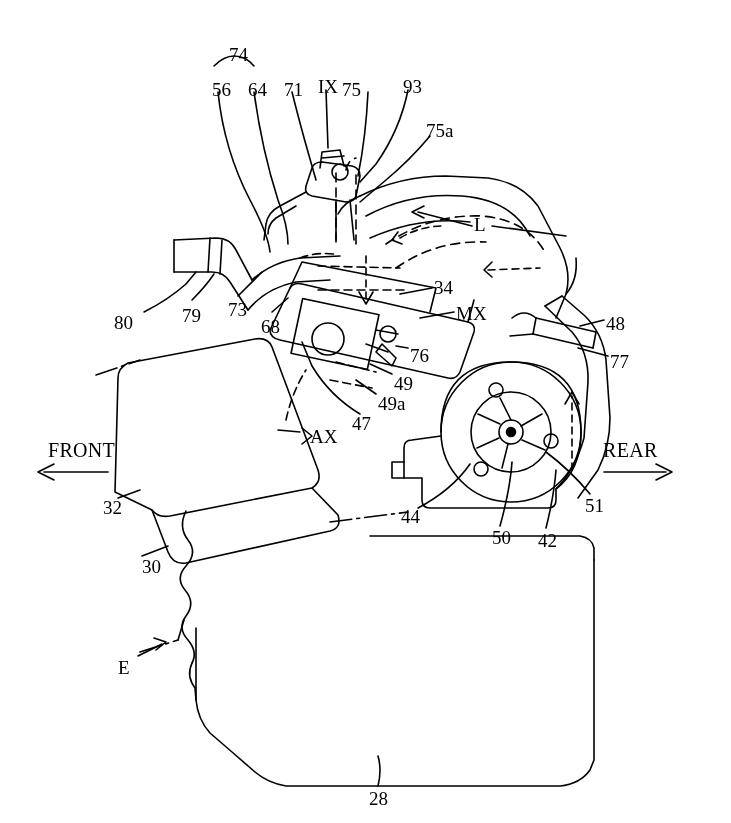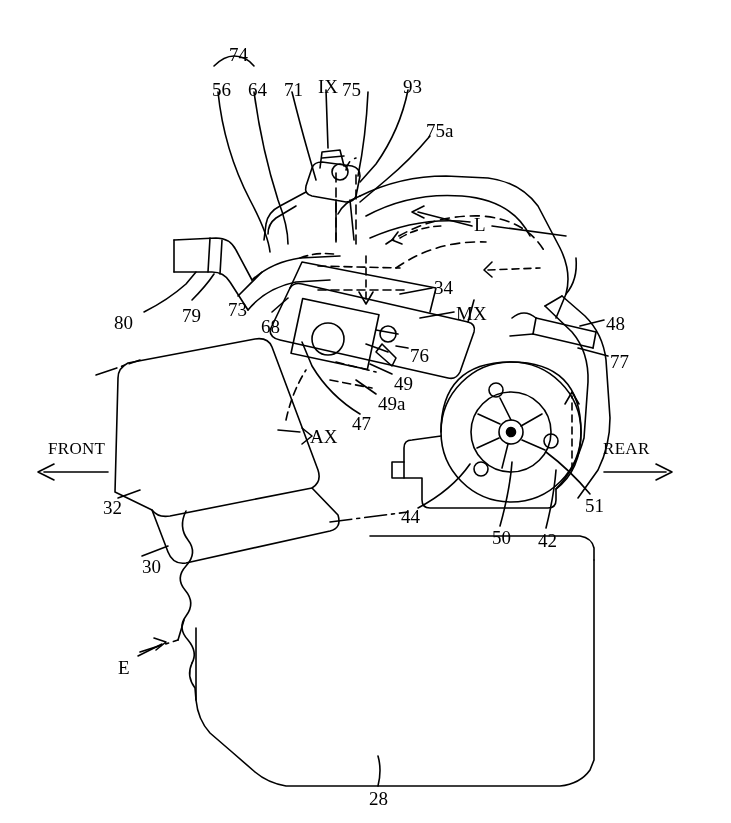--- a/index.html
+++ b/index.html
@@ -26,21 +26,21 @@
   }
   .lbl {
     position: absolute;
     font-family: "Liberation Serif", serif;
     font-size: 19px;
     color: #000000;
     white-space: nowrap;
     line-height: 1;
   }
   .lbl.dir {
-    font-size: 17px;
+    font-size: 20px;
     letter-spacing: 0.3px;
   }
 </style>
 </head>
 <body>
 
 <div id="page">
 
   <svg id="figure-svg" viewBox="0 0 731 823" xmlns="http://www.w3.org/2000/svg">
     <g fill="none" stroke="#000000" stroke-width="1.6" stroke-linecap="round" stroke-linejoin="round">

